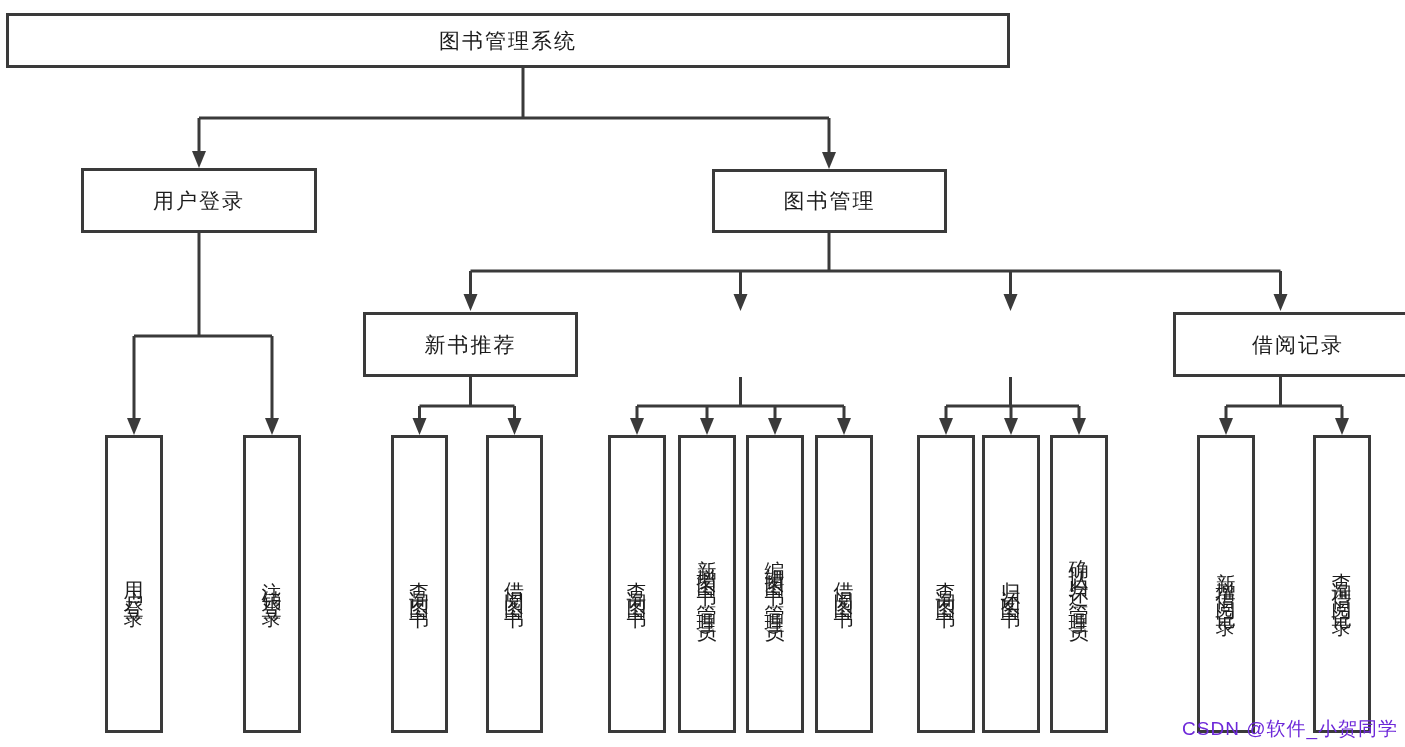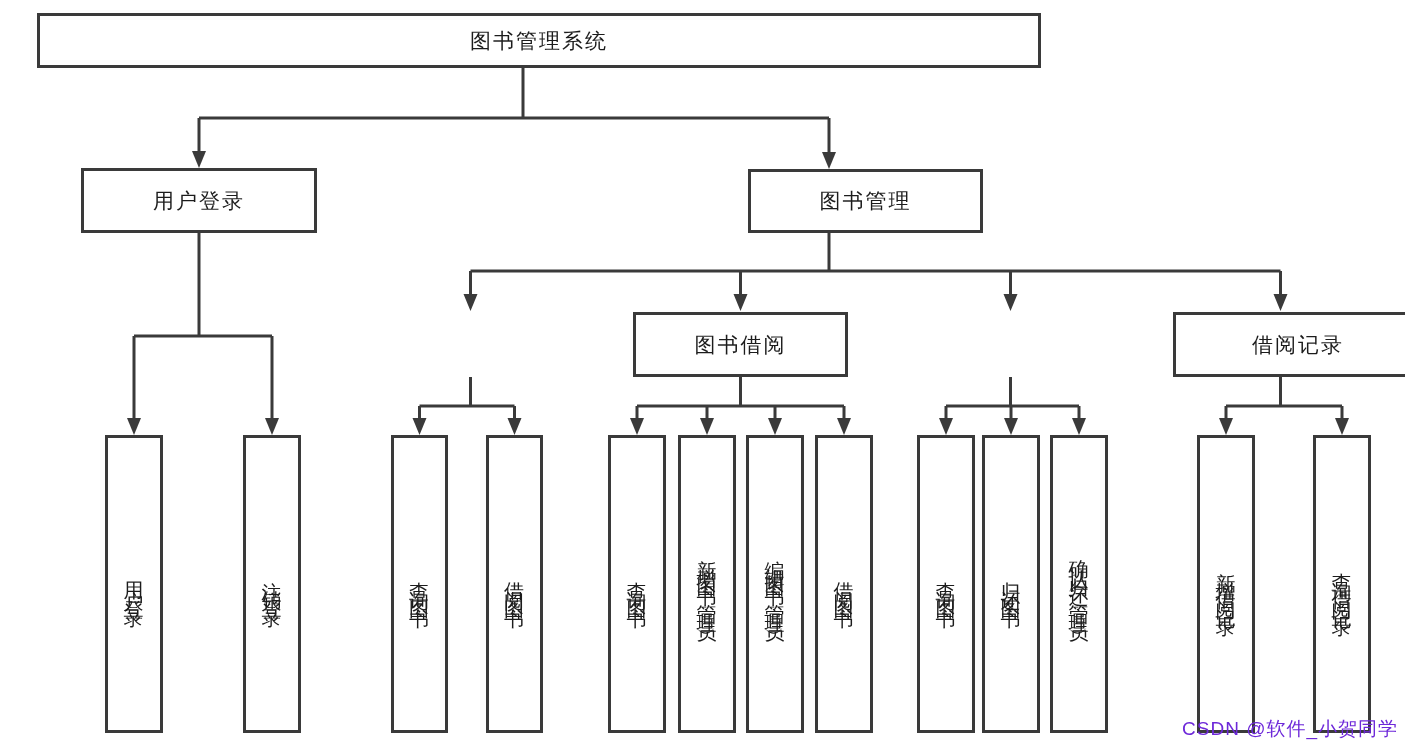--- a/index.html
+++ b/index.html
@@ -21,24 +21,24 @@
     z-index:2;
   }
   .h{font-size:21px;letter-spacing:2px;white-space:nowrap;}
   .v{
     writing-mode:vertical-lr;
     font-size:20px;
     letter-spacing:9px;
     line-height:1;
   }
   
-  .n-root{left:37px;top:13px;width:1004px;height:55px;}
+  .n-root{left:6px;top:13px;width:1004px;height:55px;}
   
   .n-l2a{left:81px;top:168px;width:236px;height:65px;}
-  .n-l2b{left:712px;top:169px;width:235px;height:64px;margin-left:36px;}
+  .n-l2b{left:712px;top:169px;width:235px;height:64px;}
   
   .n-l31{left:363px;top:312px;width:215px;height:65px;}
   .n-l32{left:633px;top:312px;width:215px;height:65px;}
   .n-l33{left:903px;top:312px;width:215px;height:65px;}
   .n-l34{left:1173px;top:312px;width:250px;height:65px;}
   
   .n-a1{left:105px;top:435px;width:58px;height:298px;}
   .n-a2{left:243px;top:435px;width:58px;height:298px;}
   .n-b1{left:391px;top:435px;width:57px;height:298px;}
   .n-b2{left:486px;top:435px;width:57px;height:298px;}
@@ -104,21 +104,21 @@
       <polygon points="1219,418 1233,418 1226,435"></polygon>
       <polygon points="1335,418 1349,418 1342,435"></polygon>
     </g>
   </svg>
 
   <div class="box h n-root">图书管理系统</div>
 
   <div class="box h n-l2a">用户登录</div>
   <div class="box h n-l2b">图书管理</div>
 
-  <div class="box h n-l32">图书借阅</div>
+  <div class="box h n-l31">新书推荐</div>
   <div class="box h n-l34">借阅记录</div>
 
   <div class="box v n-a1">用户登录</div>
   <div class="box v n-a2">注销登录</div>
 
   <div class="box v n-b1">查询图书</div>
   <div class="box v n-b2">借阅图书</div>
 
   <div class="box v n-c1">查询图书</div>
   <div class="box v n-c2">新增图书（管理员）</div>

